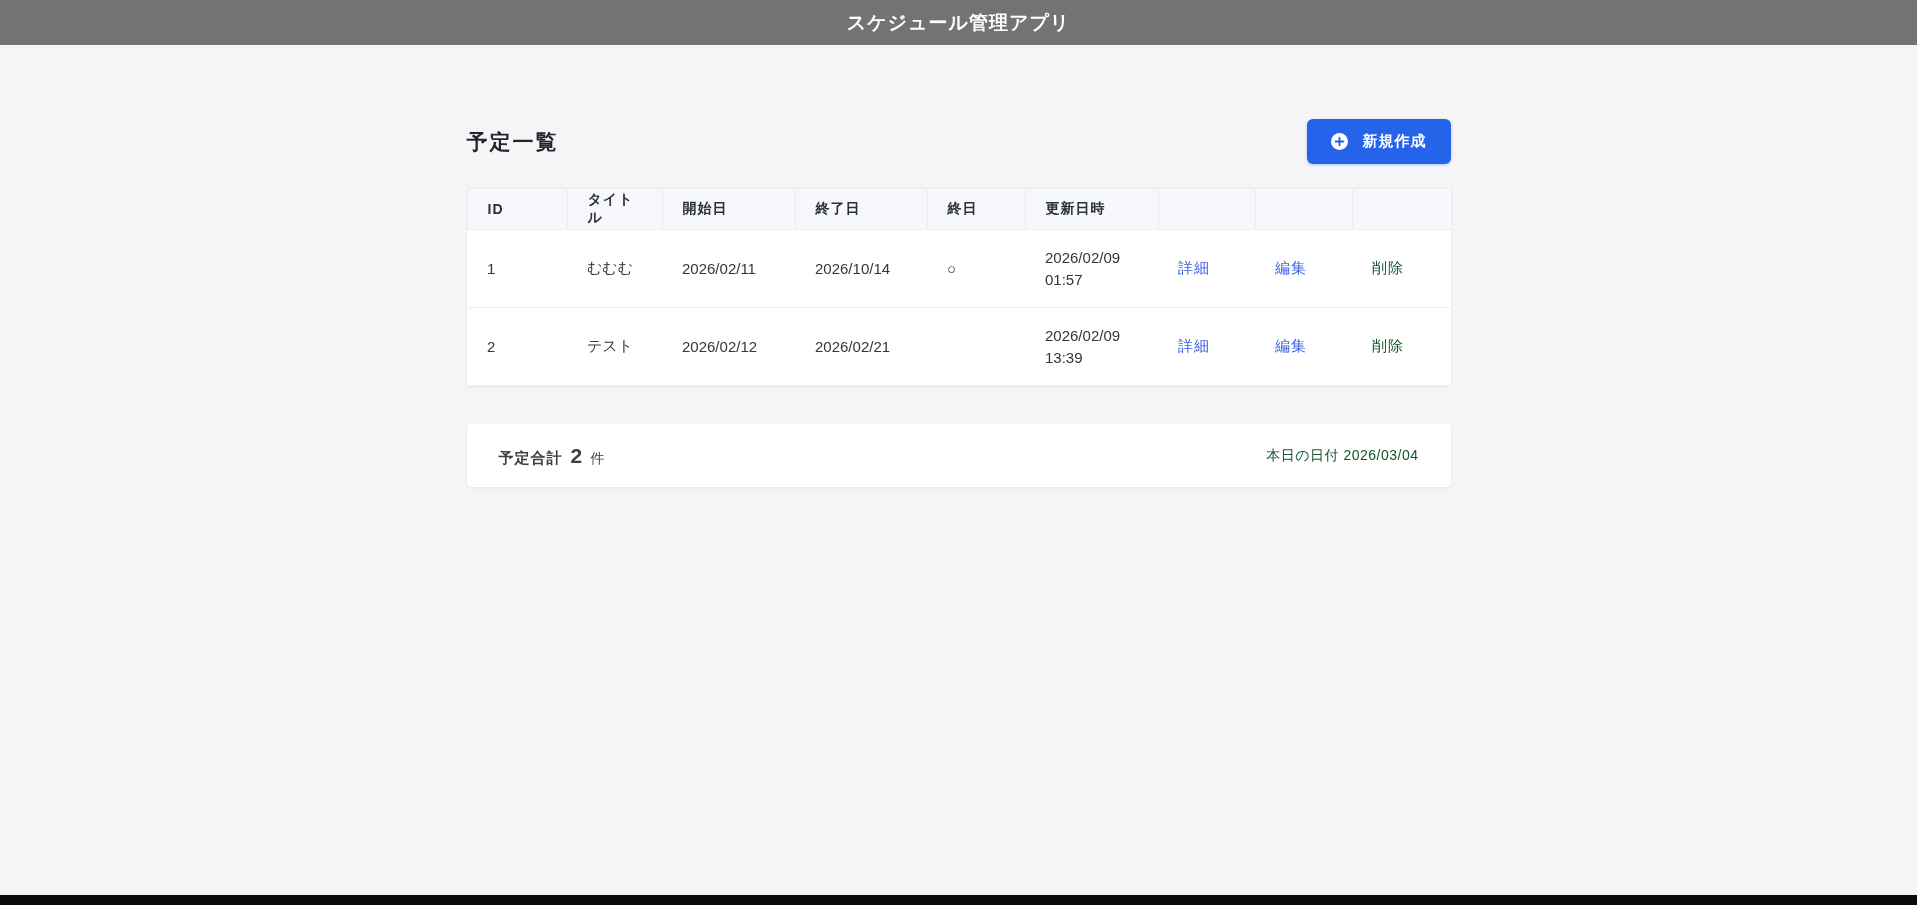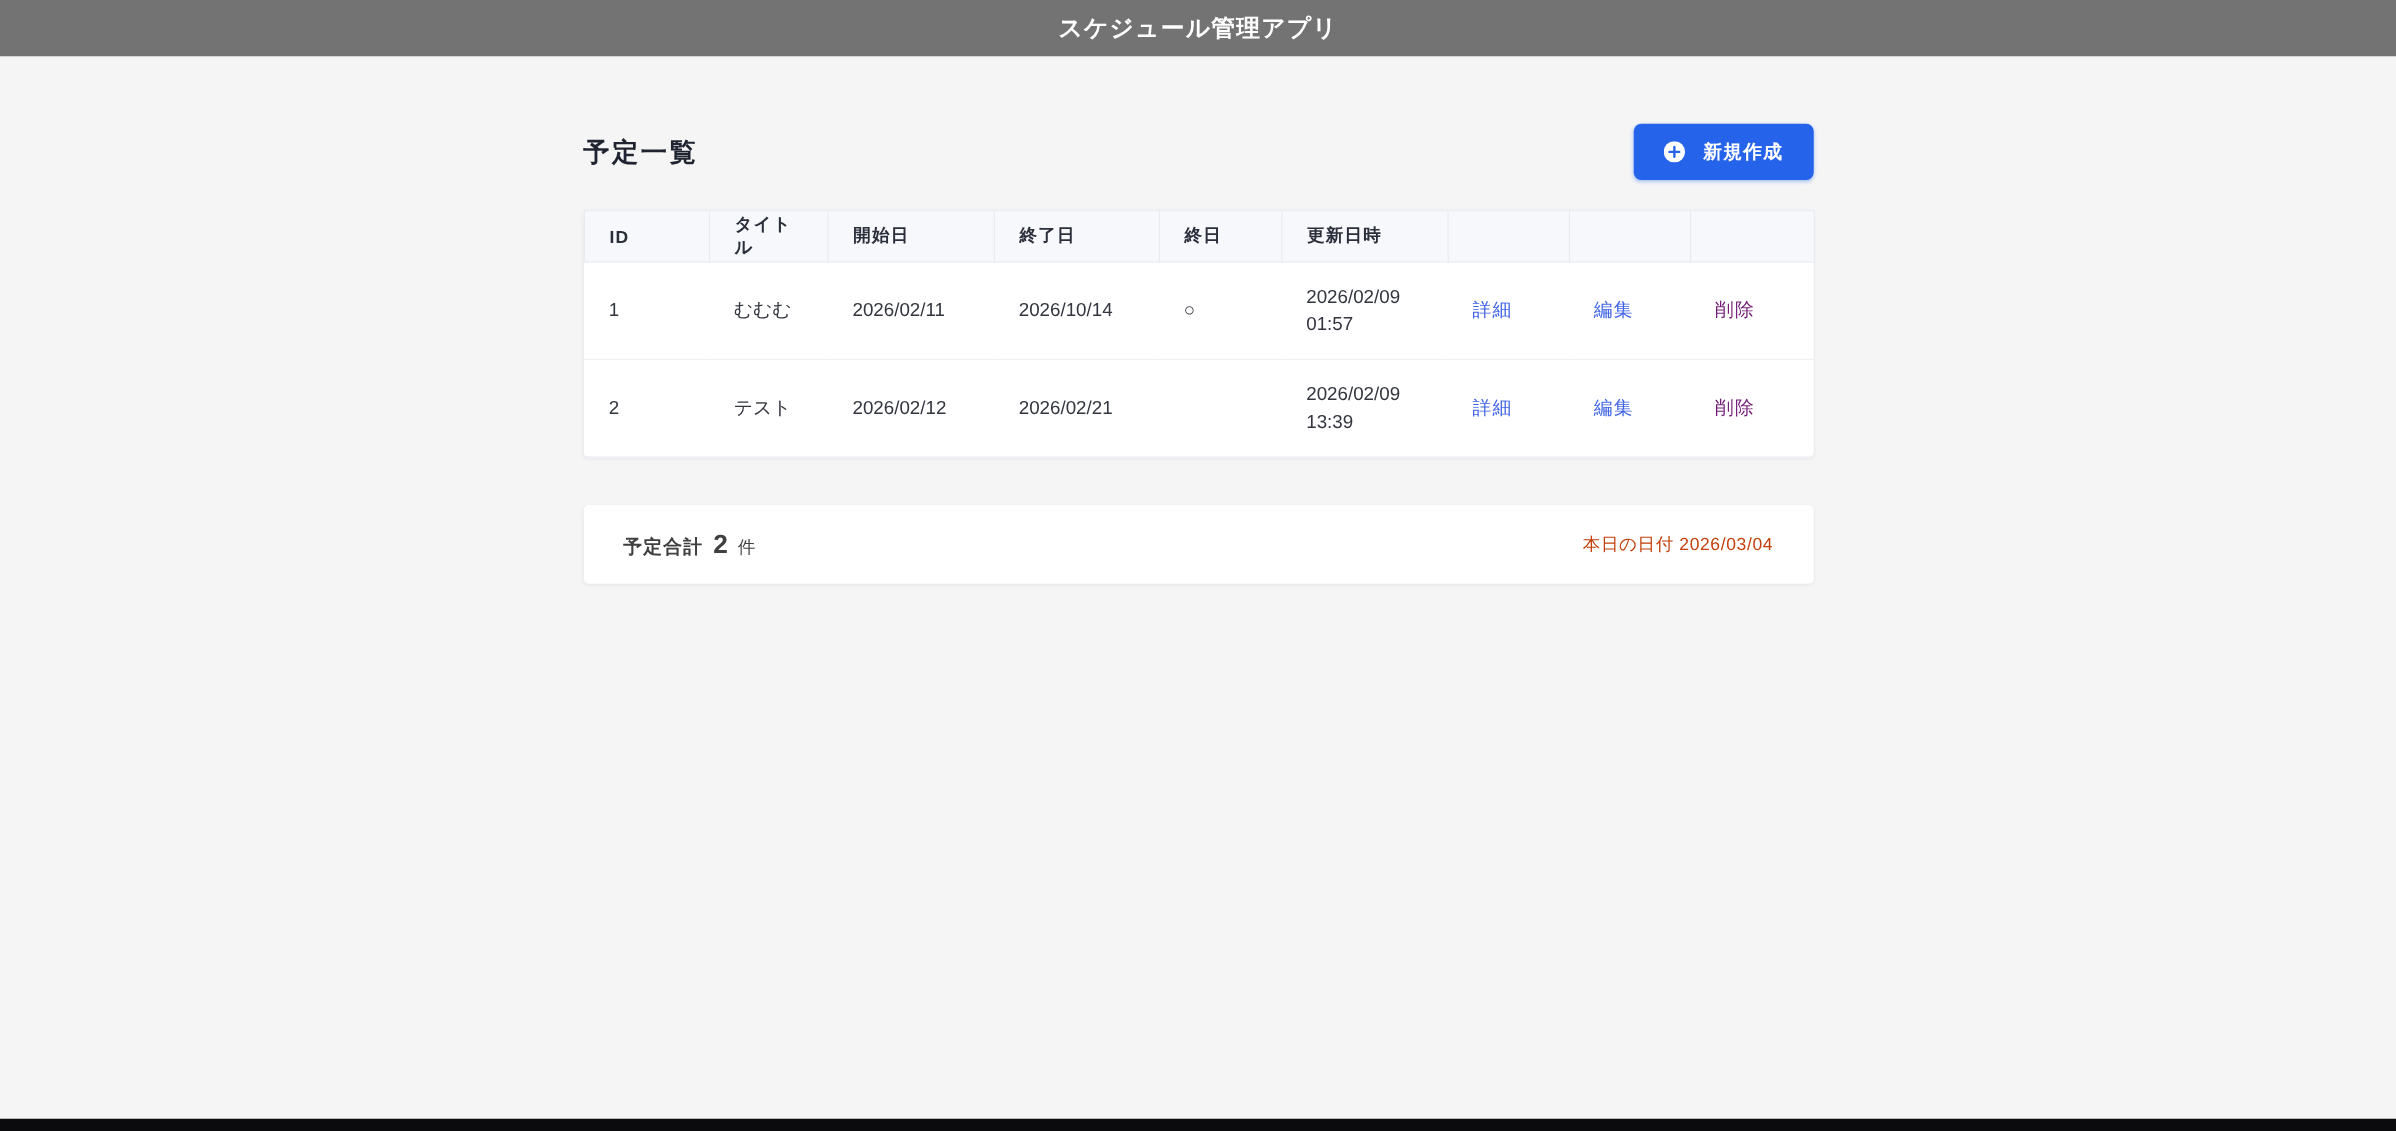--- a/index.html
+++ b/index.html
@@ -22,21 +22,21 @@
   .app-header h1 {
     color: #ffffff;
     font-size: 19px;
     font-weight: bold;
     letter-spacing: 1px;
   }
   
   .container {
     max-width: 984px;
     margin: 0 auto;
-    padding-top: 54px;
+    padding-top: 74px;
   }
   .page-top {
     display: flex;
     justify-content: space-between;
     align-items: center;
     margin-bottom: 24px;
   }
   .page-title {
     font-size: 21px;
     font-weight: bold;
@@ -96,41 +96,41 @@
   }
   tbody tr:last-child td { border-bottom: 1px solid #edeff3; }
   .updated-cell div { line-height: 1.45; }
   a.row-link {
     text-decoration: none;
     font-size: 15px;
     letter-spacing: 1px;
     cursor: pointer;
   }
   a.link-detail, a.link-edit { color: #3f63e6; }
-  a.link-delete { color: #701a75; }
+  a.link-delete { color: #14532d; }
   .allday-mark { font-size: 15px; color: #33363f; }
   
   .summary-card {
     margin-top: 38px;
     height: 63px;
     display: flex;
     align-items: center;
     justify-content: space-between;
     padding: 0 32px;
   }
   .summary-left {
     display: flex;
     align-items: baseline;
     gap: 8px;
     color: #404040;
   }
   .summary-label { font-size: 15px; font-weight: bold; letter-spacing: 1px; }
   .summary-count { font-size: 21px; font-weight: bold; }
   .summary-unit { font-size: 14px; }
-  .summary-right { color: #c2410c; font-size: 14px; letter-spacing: 0.5px; }
+  .summary-right { color: #14532d; font-size: 14px; letter-spacing: 0.5px; }
   
   .bottom-bar {
     position: absolute;
     left: 0; right: 0; bottom: 0;
     height: 10px;
     background: #0b0b0d;
   }
 </style>
 </head>
 <body>

